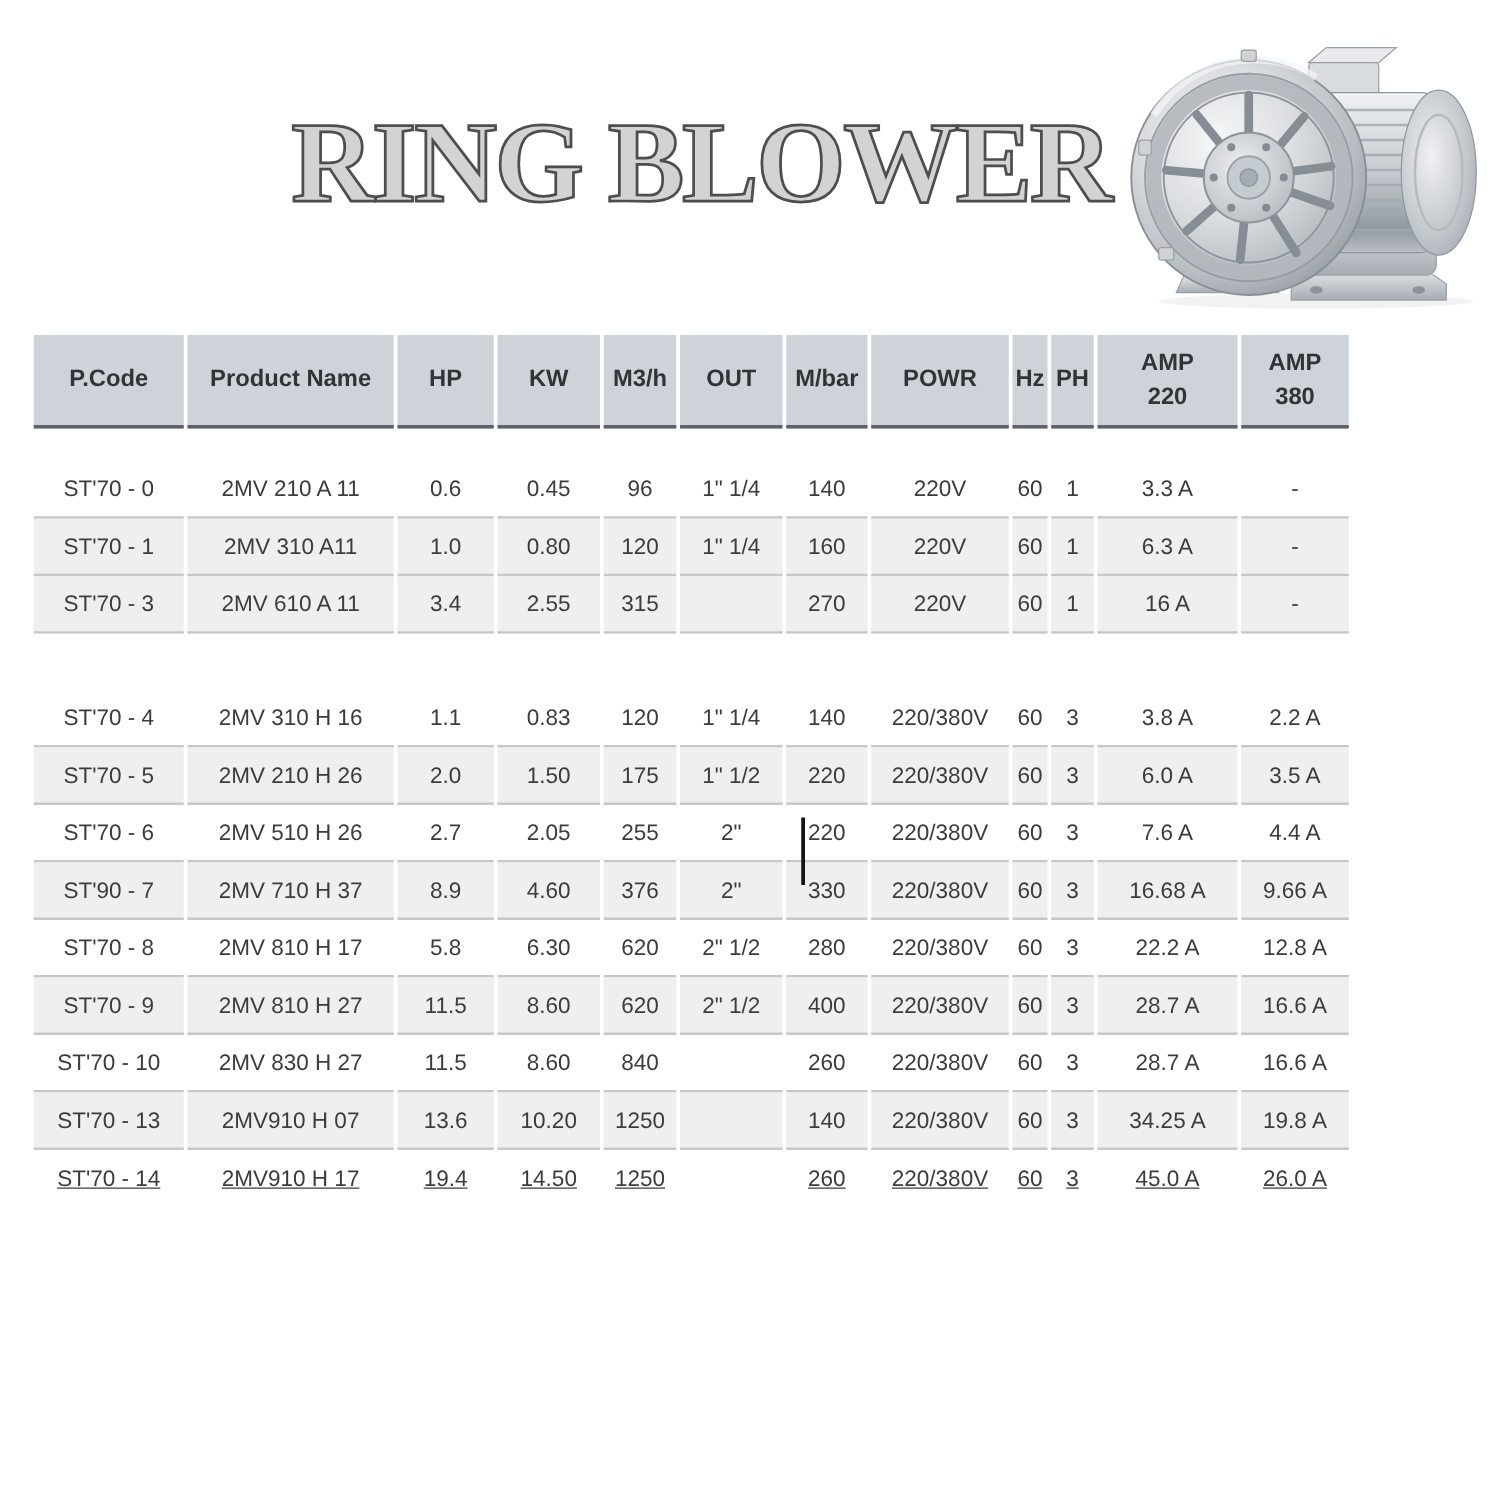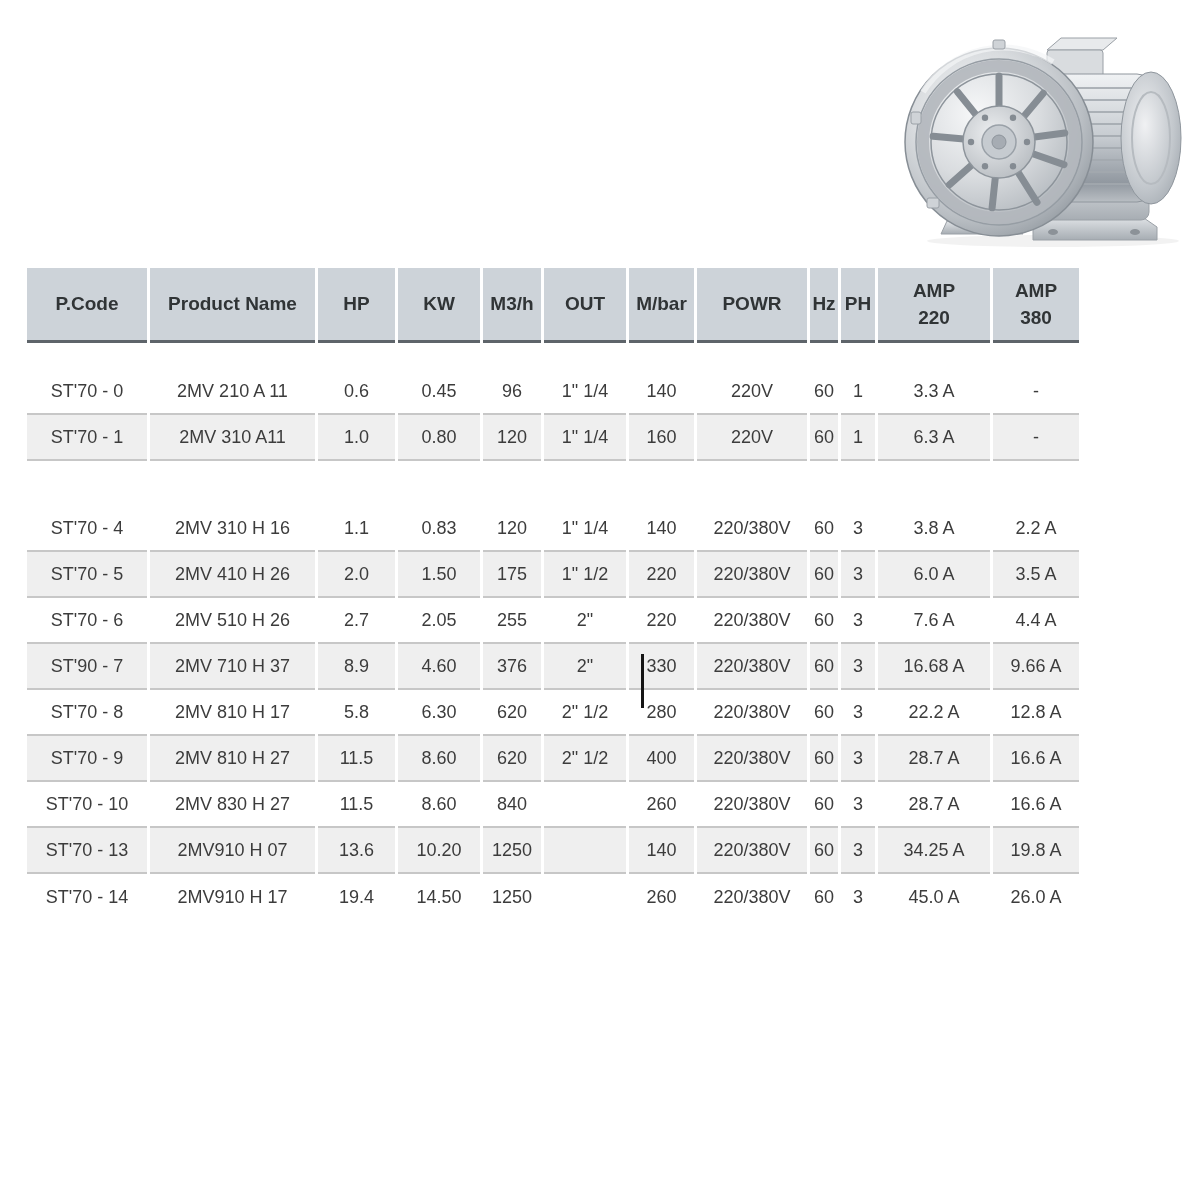--- a/index.html
+++ b/index.html
@@ -64,35 +64,36 @@
     color:#3c3c3c;
     text-align:center;
     vertical-align:middle;
     padding:0;
     background:#ffffff;
   }
   table.spec tr.stripe td { background:#efefef; }
   table.spec tr.spacer td { border-bottom:none; background:#ffffff; }
   table.spec tr.spacer-top td { height:26px; }
   table.spec tr.spacer-mid td { height:45px; }
-  table.spec tr.last-row td { border-bottom:none; }
+  table.spec tr.last-row td { border-bottom:none;text-decoration:underline; }
 
   
   .cursor-artifact {
     position:absolute;
     left:641px; top:654px;
     width:3px; height:54px;
     background:#151515;
   }
 </style>
 </head>
 <body>
 
 <div class="page">
 
+  <div class="title">RING BLOWER</div>
 
   <div class="blower-art">
     <svg viewBox="0 0 292 228" width="292" height="228">
       <defs>
         <linearGradient id="gMotor" x1="0" y1="0" x2="0" y2="1">
           <stop offset="0" stop-color="#f0f2f4"></stop>
           <stop offset="0.5" stop-color="#c6cbd0"></stop>
           <stop offset="0.85" stop-color="#9198a0"></stop>
           <stop offset="1" stop-color="#b9bec3"></stop>
         </linearGradient>
@@ -245,40 +246,54 @@
             <td>0.80</td>
             <td>120</td>
             <td>1" 1/4</td>
             <td>160</td>
             <td>220V</td>
             <td>60</td>
             <td>1</td>
             <td>6.3 A</td>
             <td>-</td>
           </tr>
+          <tr class="stripe">
+            <td>ST'70 - 3</td>
+            <td>2MV 610 A 11</td>
+            <td>3.4</td>
+            <td>2.55</td>
+            <td>315</td>
+            <td></td>
+            <td>270</td>
+            <td>220V</td>
+            <td>60</td>
+            <td>1</td>
+            <td>16 A</td>
+            <td>-</td>
+          </tr>
           <tr class="spacer spacer-mid">
             <td colspan="12"></td>
           </tr>
           <tr>
             <td>ST'70 - 4</td>
             <td>2MV 310 H 16</td>
             <td>1.1</td>
             <td>0.83</td>
             <td>120</td>
             <td>1" 1/4</td>
             <td>140</td>
             <td>220/380V</td>
             <td>60</td>
             <td>3</td>
             <td>3.8 A</td>
             <td>2.2 A</td>
           </tr>
           <tr class="stripe">
             <td>ST'70 - 5</td>
-            <td>2MV 410 H 26</td>
+            <td>2MV 210 H 26</td>
             <td>2.0</td>
             <td>1.50</td>
             <td>175</td>
             <td>1" 1/2</td>
             <td>220</td>
             <td>220/380V</td>
             <td>60</td>
             <td>3</td>
             <td>6.0 A</td>
             <td>3.5 A</td>

